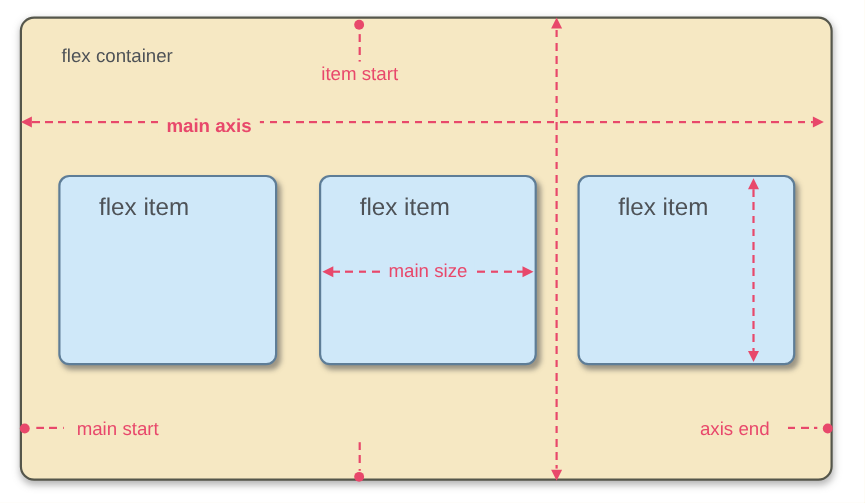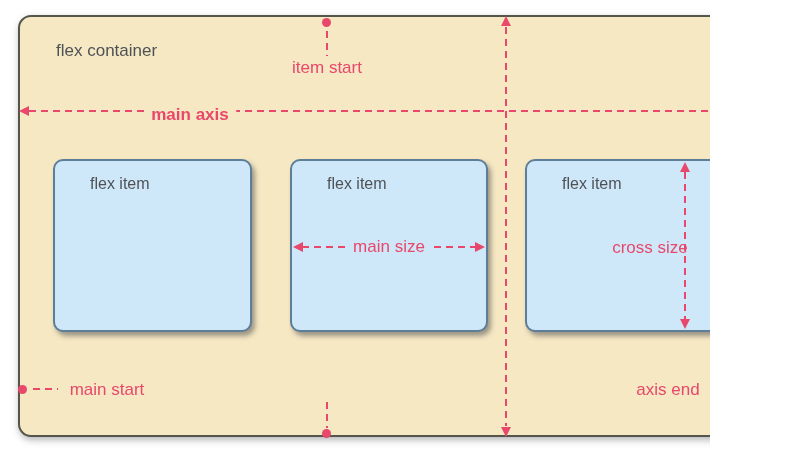--- a/index.html
+++ b/index.html
@@ -7,21 +7,21 @@
     --container-fill:#f6e8c3;
     --container-border:#55564b;
     --item-fill:#cfe8f9;
     --item-border:#5e7d97;
     --text-gray:#4e5257;
     --page-bg:#ffffff;
   }
   html,body{margin:0;padding:0;}
   body{font-family:"Liberation Sans","DejaVu Sans",sans-serif;background:var(--page-bg);}
   .stage{
-    position:relative;width:710px;height:457px;background:var(--page-bg);
+    position:relative;width:786px;height:457px;background:var(--page-bg);
     overflow:hidden;
   }
   .flex-container{
     position:absolute;left:18px;top:15px;width:735px;height:418px;
     background:var(--container-fill);
     border:2px solid var(--container-border);
     border-radius:13px;
     box-shadow:1px 3px 7px rgba(110,110,110,.5);
   }
   .flex-item{
@@ -29,21 +29,21 @@
     background:var(--item-fill);
     border:2px solid var(--item-border);
     border-radius:10px;
     box-shadow:3px 4px 5px rgba(80,80,80,.55);
   }
   .item-1{left:53px;width:195px;}
   .item-2{left:290px;width:194px;}
   .item-3{left:525px;width:194px;}
   .item-label{
     position:absolute;left:35px;top:14px;
-    font-size:16px;color:var(--text-gray);white-space:nowrap;
+    font-size:22px;color:var(--text-gray);white-space:nowrap;
   }
   .container-label{
     position:absolute;left:56px;top:41px;
     font-size:17px;color:var(--text-gray);white-space:nowrap;
   }
   .pink-label{
     position:absolute;transform:translate(-50%,-50%);
     font-size:17px;color:var(--accent-pink);white-space:nowrap;
   }
   .bg-cream{background:var(--container-fill);padding:0 7px;font-weight:bold;}
@@ -108,15 +108,14 @@
   </div>
 
   <div class="h-dash" style="left:302px;top:246px;width:174px;"></div>
   <div class="arr arr-left" style="left:293px;top:242px;"></div>
   <div class="arr arr-right" style="left:475px;top:242px;"></div>
   <span class="pink-label bg-blue" style="left:389px;top:247px;">main size</span>
 
   <div class="v-dash" style="left:684px;top:172px;height:148px;"></div>
   <div class="arr arr-up" style="left:680px;top:162px;"></div>
   <div class="arr arr-down" style="left:680px;top:319px;"></div>
-  <span class="pink-label" style="left:650px;top:248px;">cross size</span>
 
 </div>
 
 </body></html>

